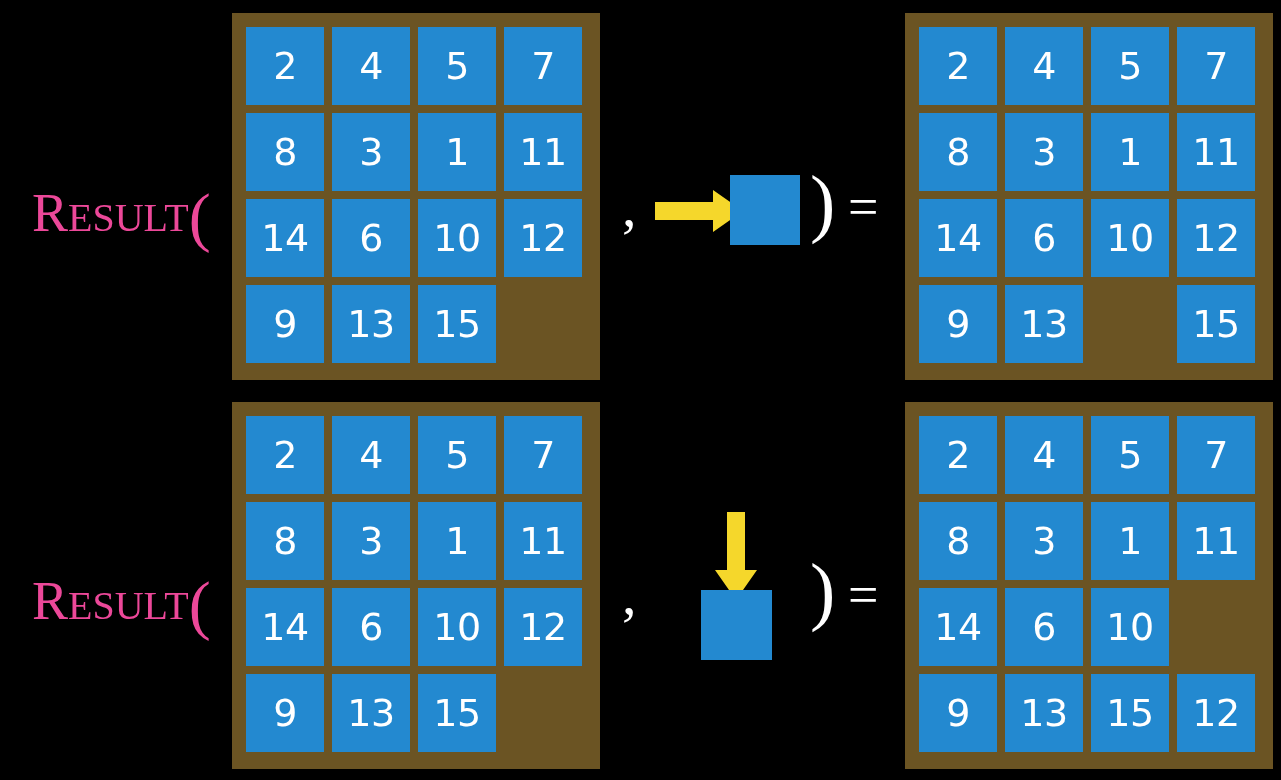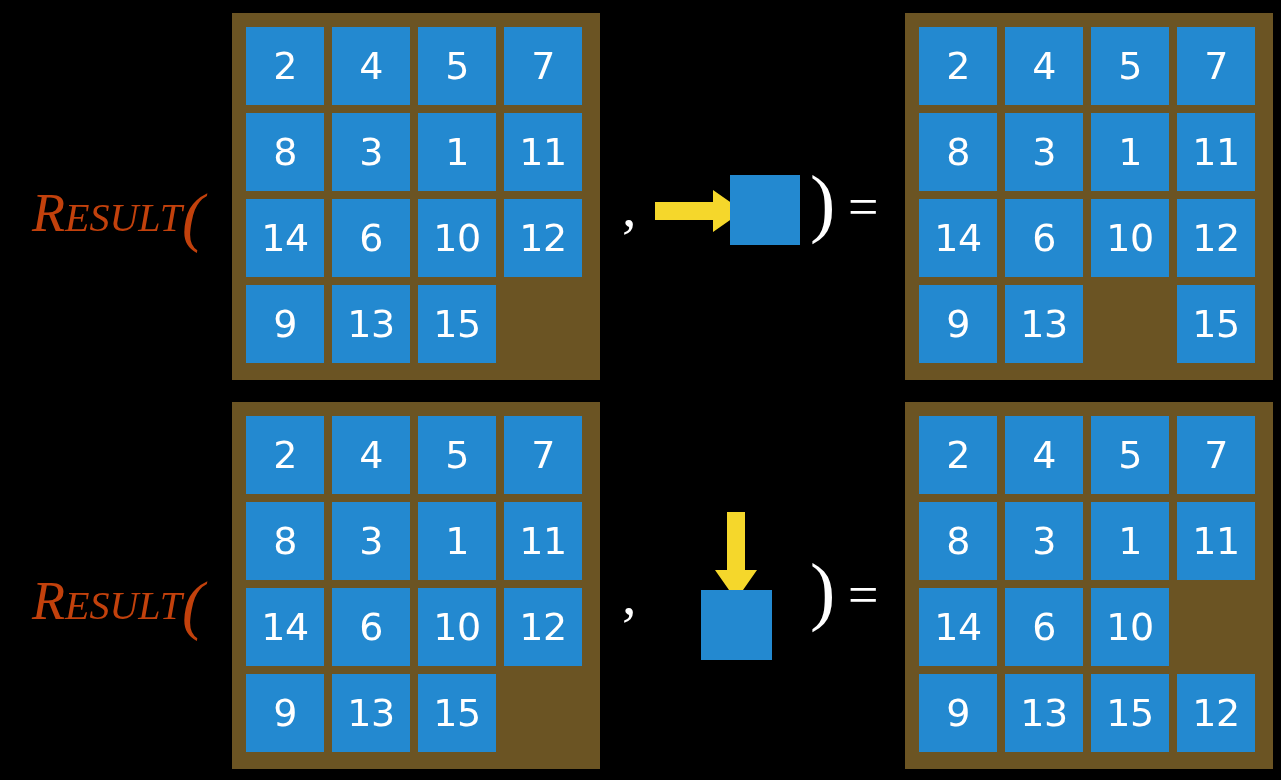--- a/index.html
+++ b/index.html
@@ -16,27 +16,26 @@
   #stage {
     position: relative;
     width: 1281px;
     height: 780px;
     background: #000000;
   }
 
   
   .result-label {
     position: absolute;
-    color: #c2410c;
+    color: #ec4899;
     font-family: "Liberation Serif", serif;
     font-weight: normal;
     white-space: nowrap;
     line-height: 1;
     user-select: none;
-    font-style: italic;
   }
   .result-label .cap-first {
     font-size: 54px;
   }
   .result-label .cap-rest {
     font-size: 40px;
   }
   .result-label .paren {
     font-size: 66px;
     position: relative;

